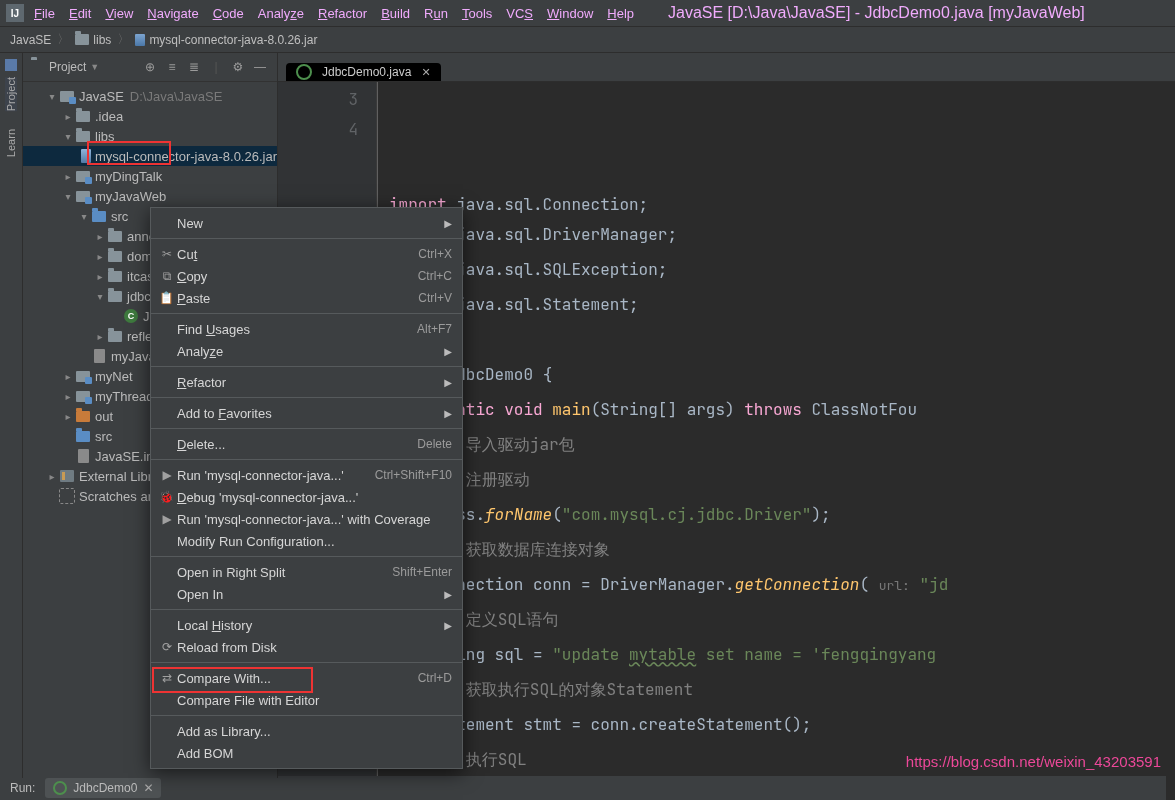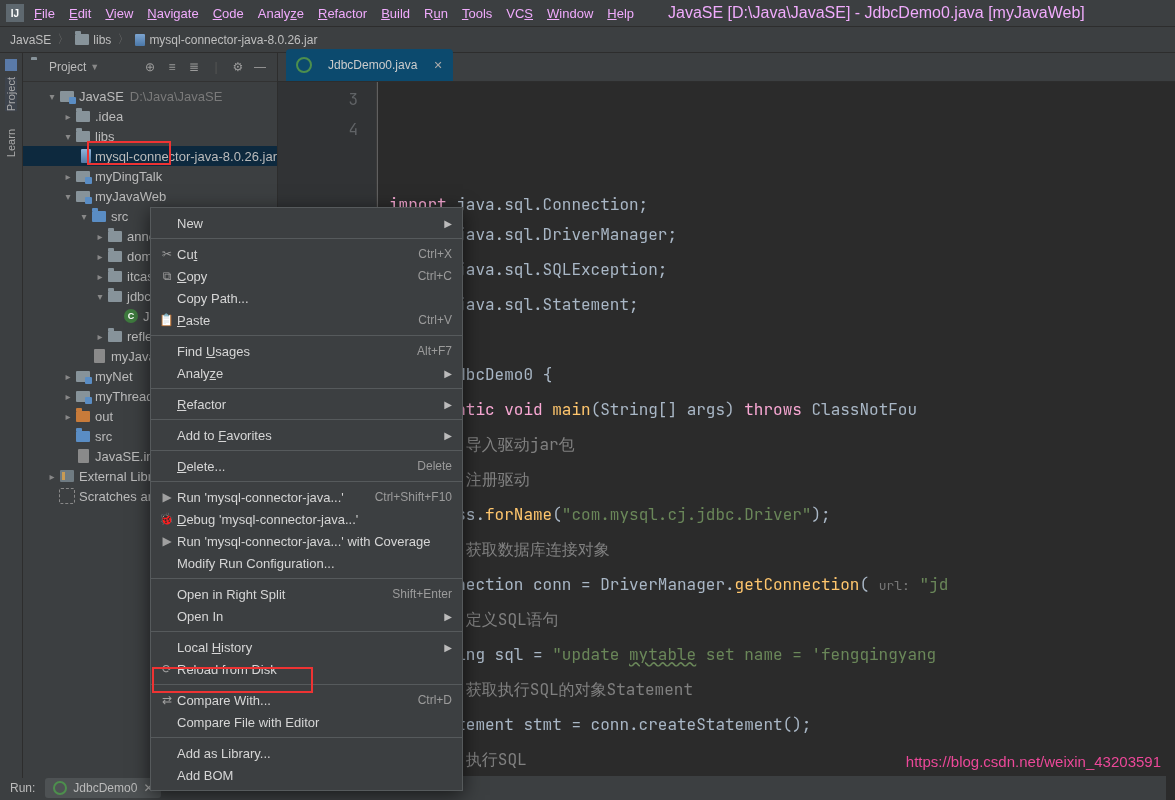--- a/index.html
+++ b/index.html
@@ -39,34 +39,34 @@
   .ico-class::after{content:"C"}
   .ico-file{width:11px;height:14px;background:#8a8a8a;border-radius:1px}
   .ico-lib{width:14px;height:12px;background:#6f7b82;border-radius:1px;position:relative}
   .ico-lib::after{content:"";position:absolute;left:2px;top:2px;width:3px;height:8px;background:#c99b54}
   .ico-scratch{width:14px;height:14px;border:1.5px dashed #888;border-radius:2px}
   .node.sel{background:#0d293e}
   .node .dim{color:#7a7a7a;margin-left:6px}
   .redbox{position:absolute;border:2px solid #e33;pointer-events:none}
   .editor{flex:1;display:flex;flex-direction:column;background:#2b2b2b;min-width:0}
   .tabs{height:28px;background:#3c3f41;display:flex;align-items:flex-end;padding-left:8px;border-bottom:1px solid #2d2d2d}
-  .tab-item{height:32px;background:#0c4a6e;display:flex;align-items:center;padding:0 10px;color:#ccc;font-size:12px;gap:16px;border-top-left-radius:4px;border-top-right-radius:4px}
+  .tab-item{height:18px;background:#000000;display:flex;align-items:center;padding:0 10px;color:#ccc;font-size:12px;gap:10px;border-top-left-radius:4px;border-top-right-radius:4px}
   .tab-item .dot{width:12px;height:12px;border-radius:50%;border:2px solid #4d8f4d}
   .tab-item .x{color:#aaa;font-size:11px}
   .code{flex:1;display:flex;font-family:"JetBrains Mono","Consolas",monospace;font-size:16px;line-height:35px;overflow:hidden}
   .gutter{width:80px;background:#313335;color:#606366;text-align:right;padding:0 18px 0 0;border-right:1px solid #3a3a3a}
   .glines{padding-top:0}
   .gl{height:35px}
   .gl.first{height:30px}
   .src{flex:1;padding-left:12px;position:relative;white-space:pre;color:#a9b7c6;overflow:hidden}
   .src .line{height:35px;display:block}
   .src .line.first{height:30px}
   .kw{color:#f9a8d4}
   .fn{color:#ffc66d}
-  .fni{color:#ffc66d;}
+  .fni{color:#ffc66d;font-style:italic}
   .str{color:#6a8759}
   .cmt{color:#808080}
   .pkg{color:#a9b7c6}
   .hint{color:#787878;font-size:13px}
   .ul{text-decoration-line:underline;text-decoration-style:wavy;text-decoration-color:#6a8759}
   .statusbar{position:absolute;left:0;right:9px;bottom:0;height:24px;background:#3c3f41;display:flex;align-items:center;padding:0 10px;color:#bbb;font-size:12px}
   .statusbar .runlbl{margin-right:10px;color:#bbb}
   .statusbar .runtab{display:flex;align-items:center;gap:6px;background:#4e5254;height:20px;padding:0 8px;border-radius:3px}
   .watermark{position:absolute;right:14px;bottom:30px;color:#ec4899;font-size:15px}
   
@@ -341,24 +341,20 @@
         <span class="ic ">✂</span>
         <span class="lbl">Cu<u>t</u></span>
         <span class="sc">Ctrl+X</span>
       </div>
       <div class="row">
         <span class="ic ">⧉</span>
         <span class="lbl"><u>C</u>opy</span>
         <span class="sc">Ctrl+C</span>
       </div>
       <div class="row">
-        <span class="ic "></span>
-        <span class="lbl">Copy Path...</span>
-      </div>
-      <div class="row">
         <span class="ic ">📋</span>
         <span class="lbl"><u>P</u>aste</span>
         <span class="sc">Ctrl+V</span>
       </div>
       <div class="sepr"></div>
       <div class="row">
         <span class="ic "></span>
         <span class="lbl">Find <u>U</u>sages</span>
         <span class="sc">Alt+F7</span>
       </div>

